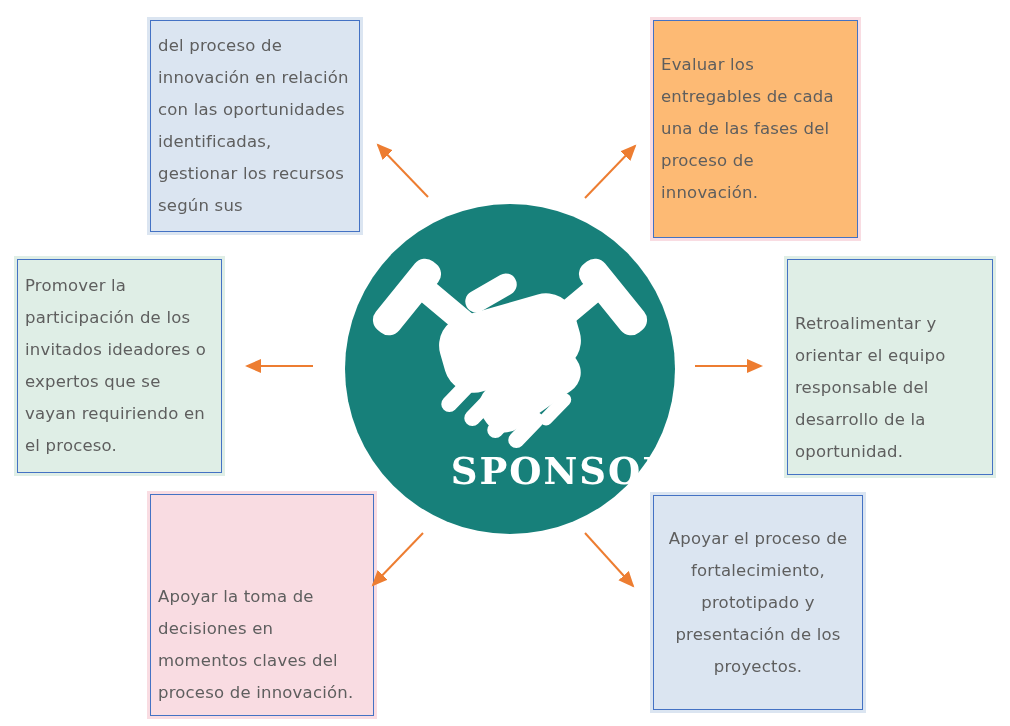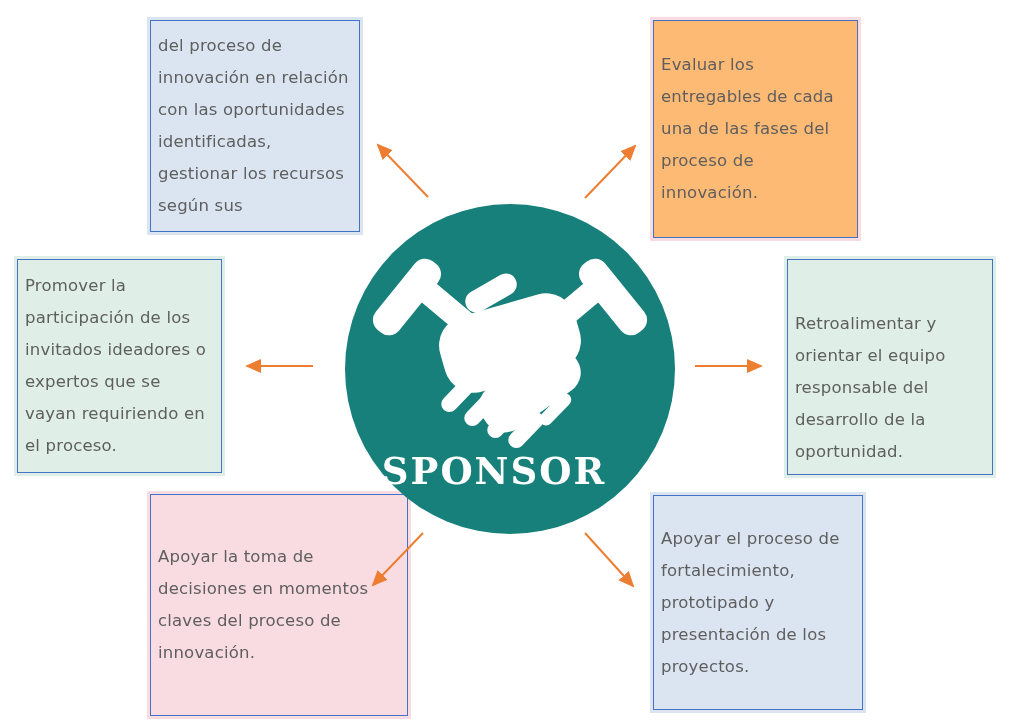--- a/index.html
+++ b/index.html
@@ -15,29 +15,29 @@
     padding:6px 7px;box-sizing:border-box;
     overflow:hidden;
   }
   .box p{
     margin:0;font-size:16.5px;line-height:32px;letter-spacing:0.2px;
   }
   .box-tl{left:150px;top:20px;width:210px;height:212px;}
   .box-tr{left:653px;top:20px;width:205px;height:218px;}
   .box-ml{left:17px;top:259px;width:205px;height:214px;}
   .box-mr{left:787px;top:259px;width:206px;height:216px;align-items:flex-end;}
-  .box-bl{left:150px;top:494px;width:258px;height:222px;}
+  .box-bl{left:150px;top:494px;width:224px;height:222px;align-items:flex-end;}
   .box-br{left:653px;top:495px;width:210px;height:215px;}
   .circle-wrap{
     position:absolute;left:345px;top:204px;width:330px;height:330px;
   }
   .circle-wrap svg{display:block;width:330px;height:330px;}
   .sponsor-label{
-    position:absolute;left:329px;top:449px;width:330px;
-    text-align:center;
+    position:absolute;left:345px;top:449px;width:330px;
+    text-align:right;
     font-family:"DejaVu Serif",serif;font-weight:bold;
     font-size:37px;letter-spacing:2px;
   }
   .arrow-layer{
     position:absolute;left:0;top:0;width:1010px;height:726px;
     pointer-events:none;
   }
 </style>
 </head>
 <body>
@@ -55,21 +55,21 @@
 </div>
 
 <div class="box box-mr" style="background-color: rgb(223, 238, 230); outline-color: rgb(223, 238, 230); border-color: rgb(68, 114, 196);">
   <p style="color: rgb(94, 94, 94);">Retroalimentar y orientar el equipo responsable del desarrollo de la oportunidad.</p>
 </div>
 
 <div class="box box-bl" style="background-color: rgb(249, 220, 226); outline-color: rgb(249, 220, 226); border-color: rgb(68, 114, 196);">
   <p style="color: rgb(94, 94, 94);">Apoyar la toma de decisiones en momentos claves del proceso de innovación.</p>
 </div>
 
-<div class="box box-br" style="background-color: rgb(219, 229, 241); outline-color: rgb(219, 229, 241); border-color: rgb(68, 114, 196);">
+<div class="box box-br" style="background-color: rgb(219, 229, 241); outline-color: rgb(219, 229, 241); border-color: rgb(68, 114, 196); text-align: center;">
   <p style="color: rgb(94, 94, 94);">Apoyar el proceso de fortalecimiento, prototipado y presentación de los proyectos.</p>
 </div>
 
 <div class="circle-wrap">
   <svg viewBox="0 0 330 330">
     <circle cx="165" cy="165" r="165" fill="#17807A"></circle>
     <g fill="#FFFFFF">
 
       <rect x="18" y="78" width="88" height="30" rx="13" transform="rotate(-51 62 93)"></rect>
 

